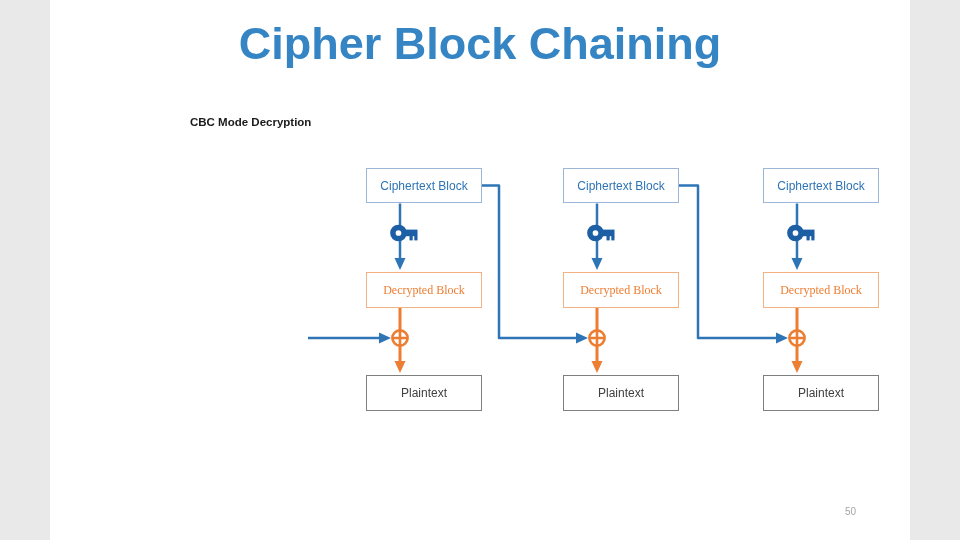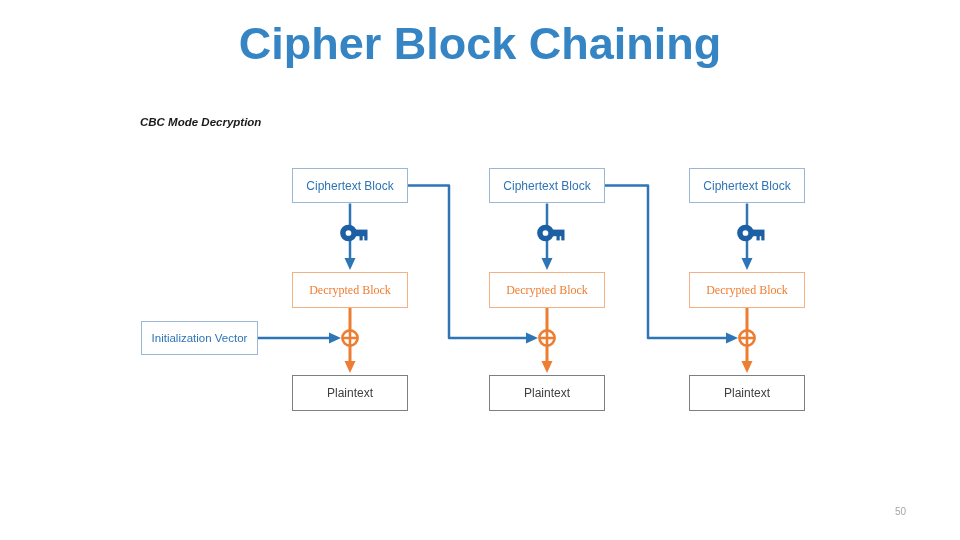--- a/index.html
+++ b/index.html
@@ -1,48 +1,48 @@
 <!DOCTYPE html>
 <html style="--background: #ffffff; --title-blue: #3585c5; --subtitle-black: #1a1a1a; --line-blue: #2e75b6; --box-blue-border: #9cb6d8; --box-blue-text: #2e74b5; --key-blue: #1d5fa5; --orange: #ed7d31; --orange-border: #f4b183; --gray-border: #7f7f7f; --dark-text: #404040; --page-gray: #a6a6a6;"><head>
 <meta charset="utf-8">
 <style>
   html, body { margin: 0; padding: 0; background: #e9e9e9; }
   .slide {
     position: relative;
-    width: 960px; height: 540px;
+    width: 860px; height: 540px;
     background: var(--background, #fff);
     font-family: "Liberation Sans", sans-serif;
     overflow: hidden;
     margin: 0 auto;
   }
   .title {
     position: absolute;
     left: 0; right: 0; top: 18px;
     text-align: center;
     font-size: 45px;
     font-weight: 700;
     color: var(--title-blue, #3585c5);
     letter-spacing: 0px;
   }
   .subtitle {
     position: absolute;
     left: 140px; top: 116px;
     font-size: 11.5px;
     font-weight: 700;
     color: var(--subtitle-black, #1a1a1a);
-    font-style: italic;
   }
   .box {
     position: absolute;
     box-sizing: border-box;
     width: 116px; height: 35px;
     display: flex; align-items: center; justify-content: center;
     background: #ffffff;
     font-size: 12px;
     white-space: nowrap;
+    margin-left: 24px;
   }
   .box.blue   { border: 1.5px solid var(--box-blue-border, #9cb6d8); color: var(--box-blue-text, #2e74b5); }
   .box.orange { border: 1.5px solid var(--orange-border, #f4b183);  color: var(--orange, #ed7d31); height: 36px; font-family: Liberation Serif, serif; }
   .box.gray   { border: 1.5px solid var(--gray-border, #7f7f7f);    color: var(--dark-text, #404040); height: 36px; }
   .box.iv     { width: 117px; height: 34px; font-size: 11.5px; }
   .page-number {
     position: absolute;
     top: 506px; right: 54px;
     font-size: 10px;
     color: var(--page-gray, #a6a6a6);
@@ -142,16 +142,15 @@
   <div class="box gray" style="left:292px; top:375px;">Plaintext</div>
 
   <div class="box blue" style="left:489px; top:168px;">Ciphertext Block</div>
   <div class="box orange" style="left:489px; top:272px;">Decrypted Block</div>
   <div class="box gray" style="left:489px; top:375px;">Plaintext</div>
 
   <div class="box blue" style="left:689px; top:168px;">Ciphertext Block</div>
   <div class="box orange" style="left:689px; top:272px;">Decrypted Block</div>
   <div class="box gray" style="left:689px; top:375px;">Plaintext</div>
 
-  <div class="box blue iv" style="left:141px; top:321px;">Initialization Vector</div>
 
   <div class="page-number">50</div>
 </div>
 
 </body></html>

